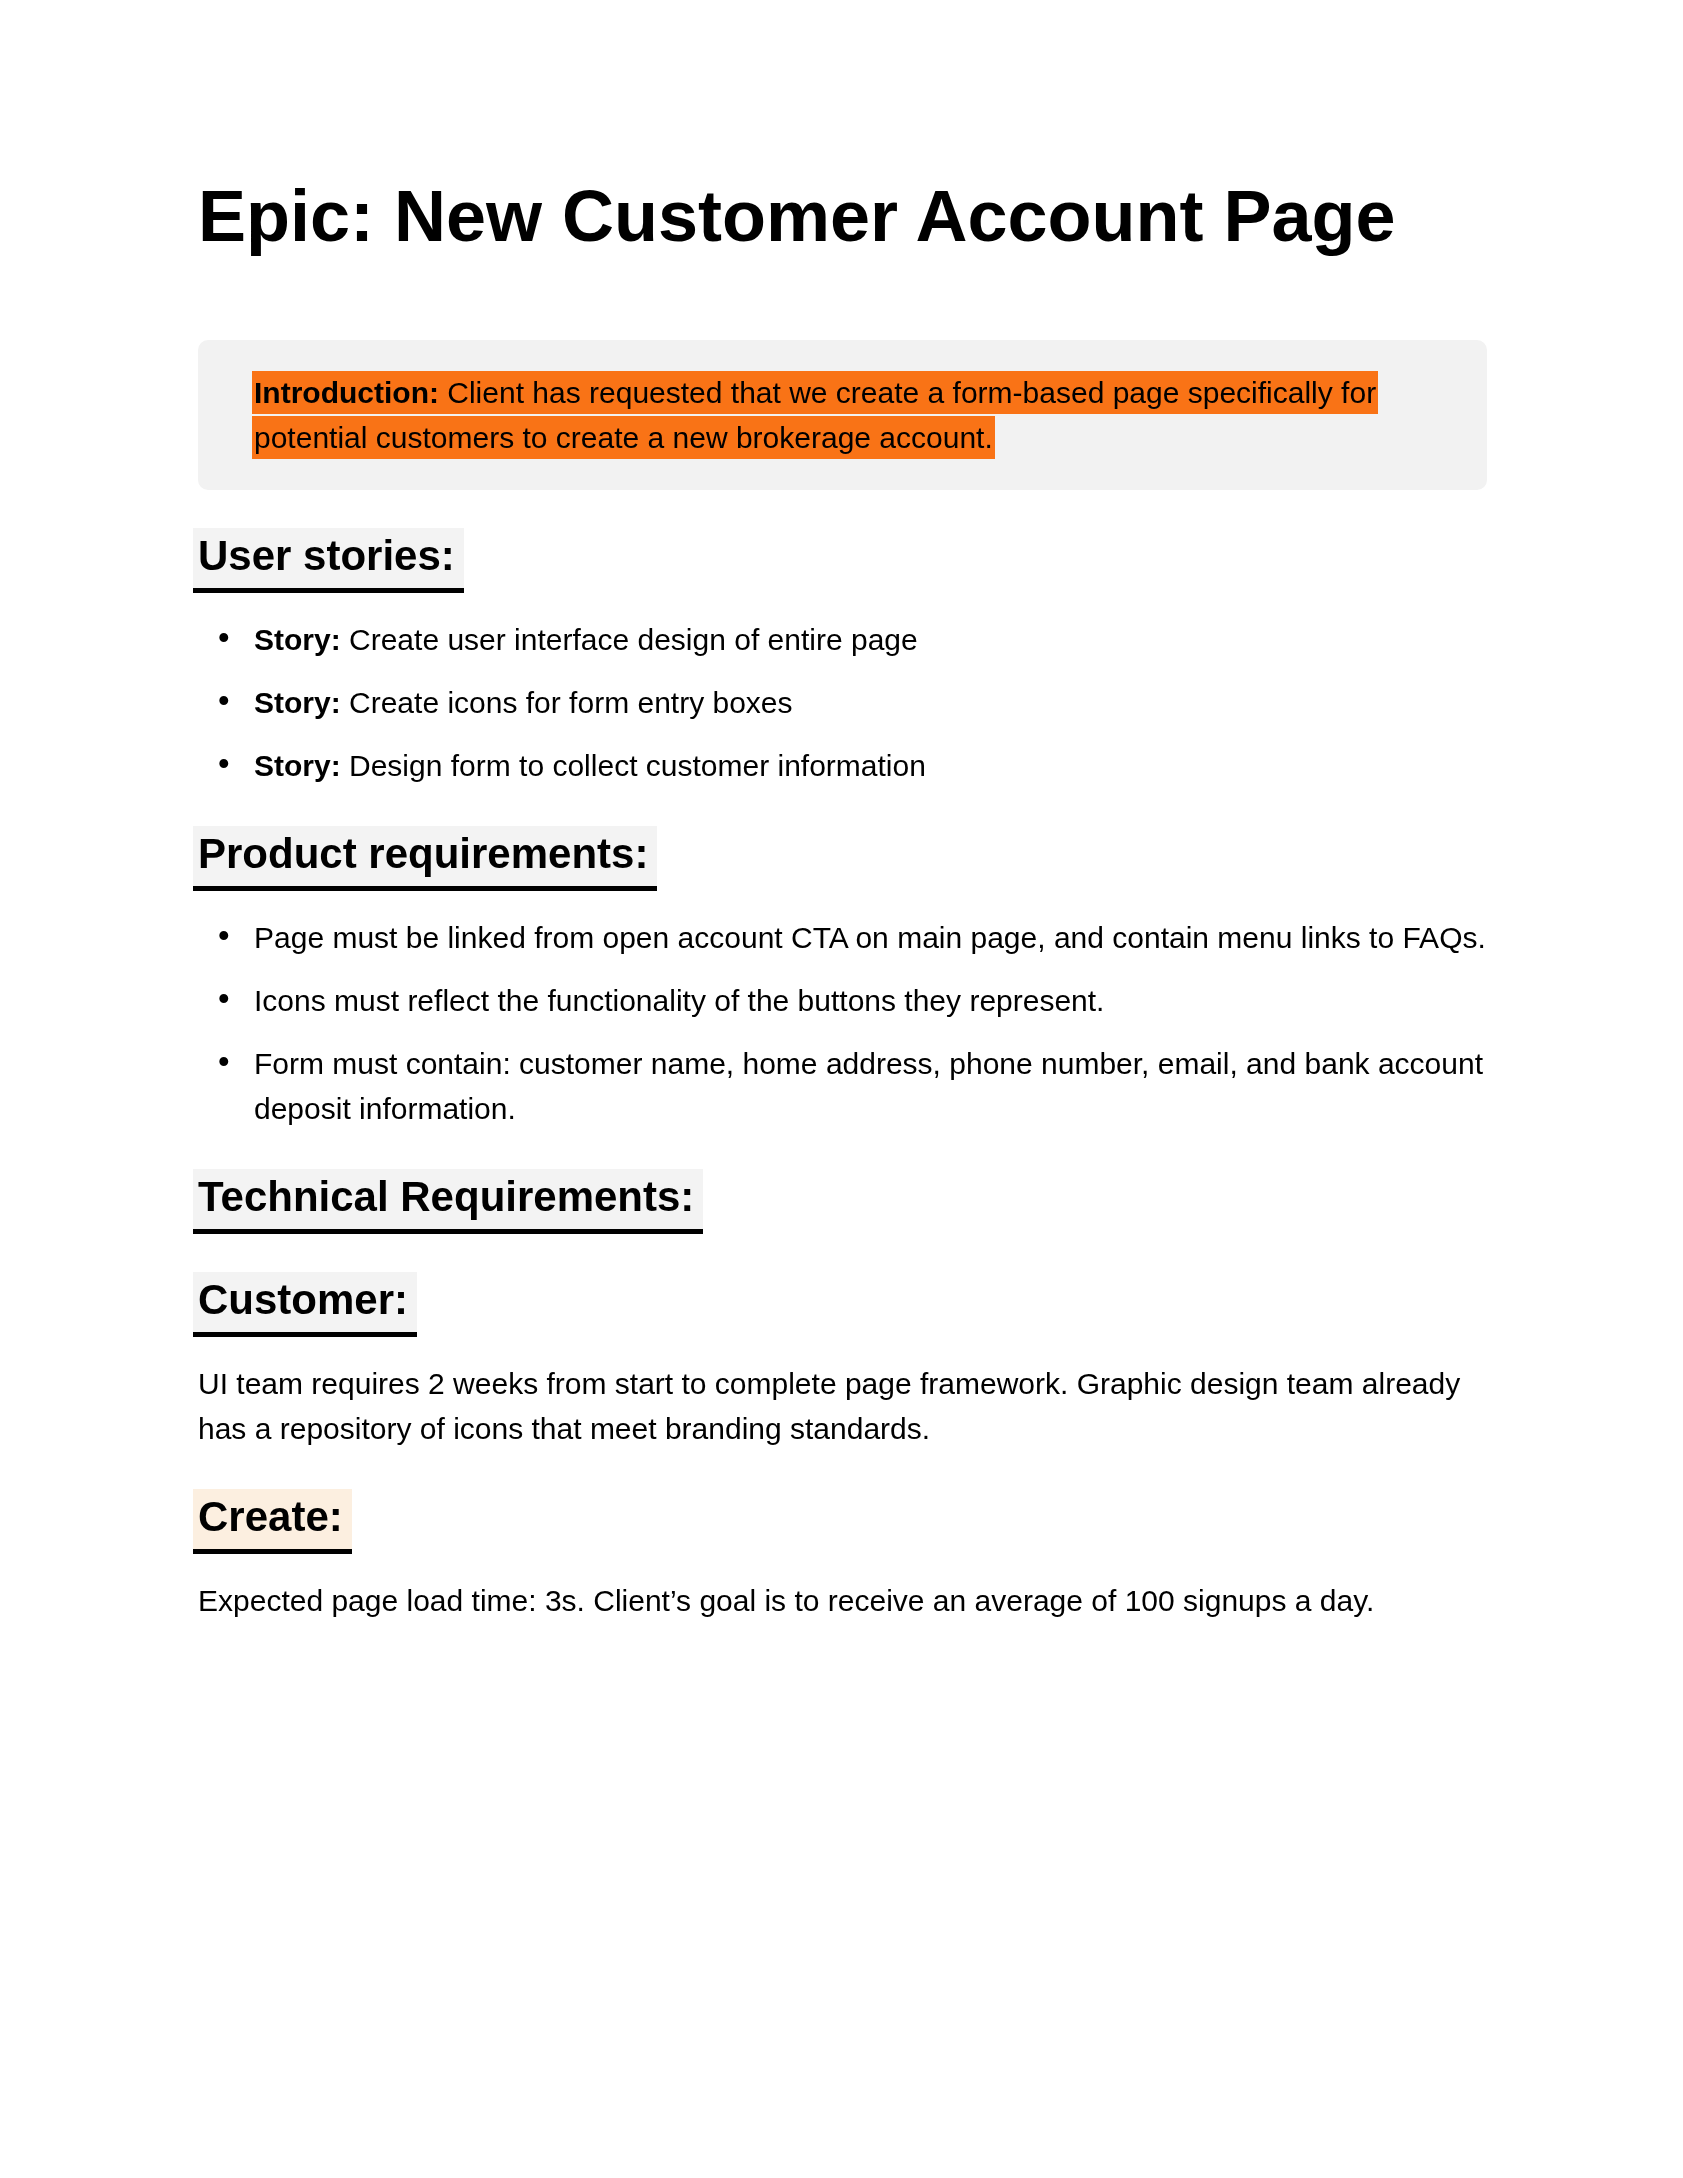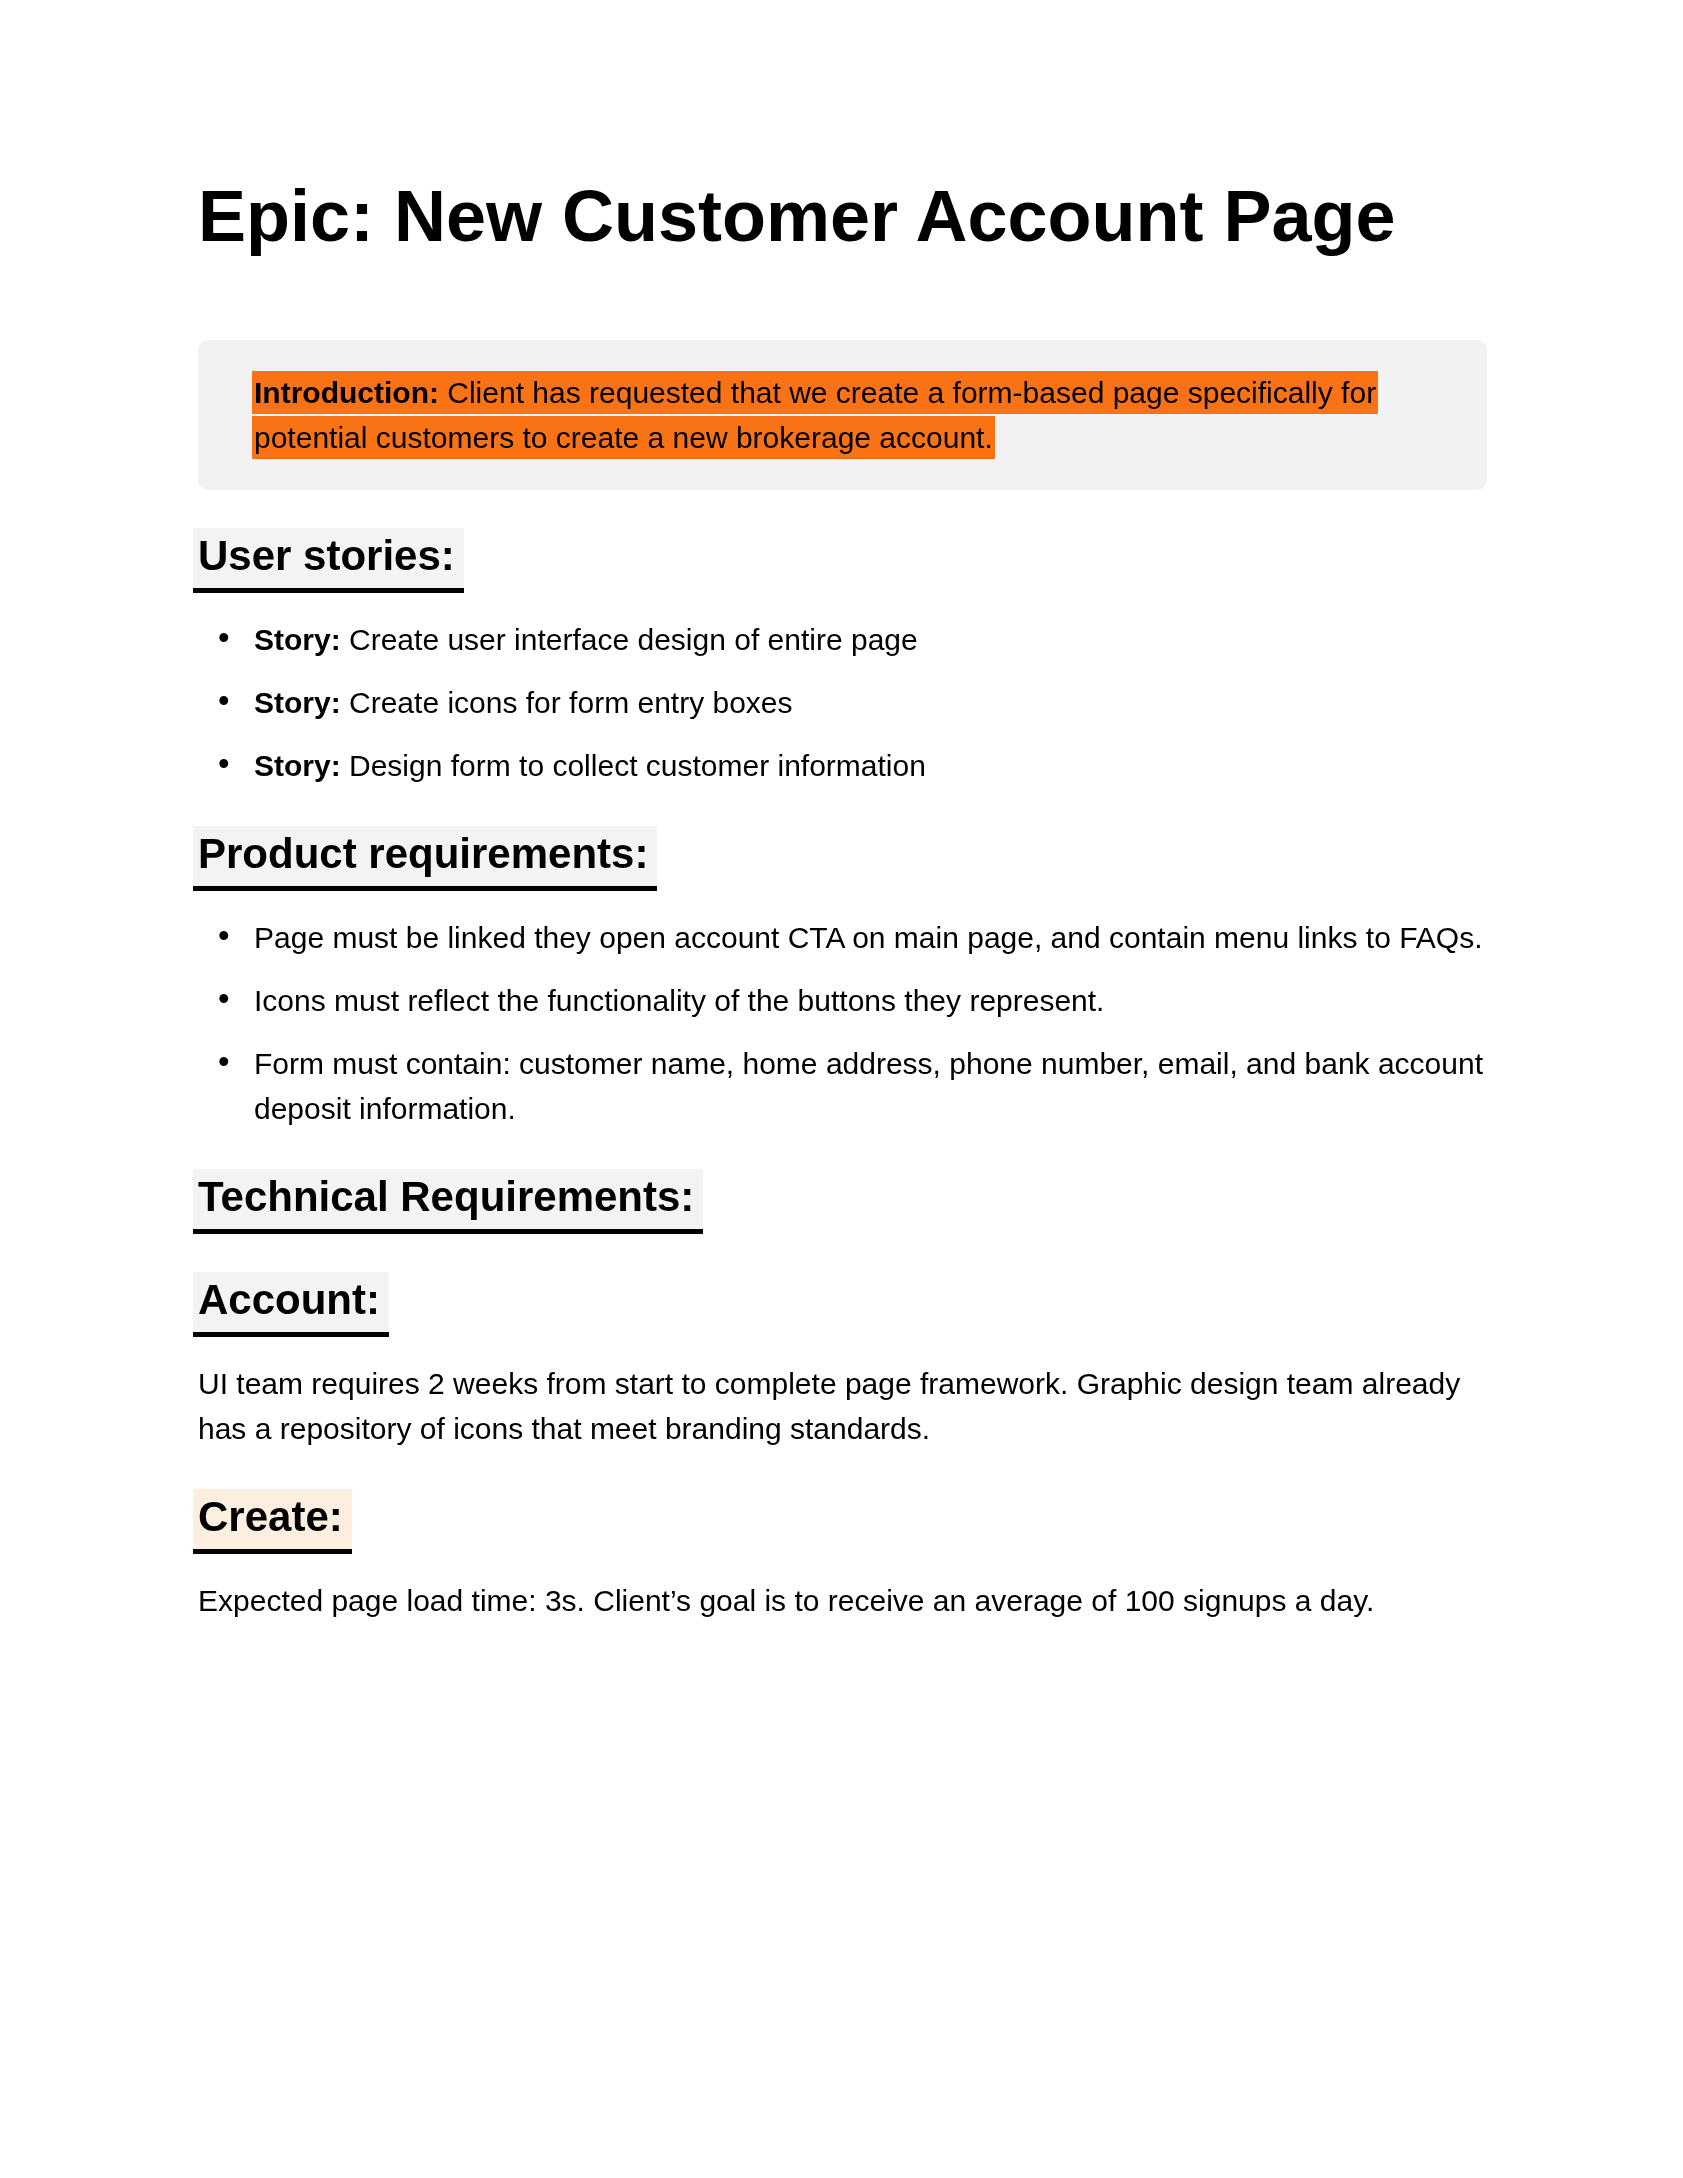--- a/index.html
+++ b/index.html
@@ -112,32 +112,32 @@
       <ul class="bullets">
         <li><span class="bold">Story:</span><span> Create user interface design of entire page</span></li>
         <li><span class="bold">Story:</span><span> Create icons for form entry boxes</span></li>
         <li><span class="bold">Story:</span><span> Design form to collect customer information</span></li>
       </ul>
     </section>
 
     <section>
       <h2 class="heading"><span class="heading-chip chip-gray">Product requirements:</span></h2>
       <ul class="bullets">
-        <li><span>Page must be linked they open account CTA on main page, and contain menu links to FAQs.</span></li>
+        <li><span>Page must be linked from open account CTA on main page, and contain menu links to FAQs.</span></li>
         <li><span>Icons must reflect the functionality of the buttons they represent.</span></li>
         <li><span>Form must contain: customer name, home address, phone number, email, and bank account deposit information.</span></li>
       </ul>
     </section>
 
     <section>
       <h2 class="heading"><span class="heading-chip chip-gray">Technical Requirements:</span></h2>
     </section>
 
     <section>
-      <h2 class="heading"><span class="heading-chip chip-gray">Account:</span></h2>
+      <h2 class="heading"><span class="heading-chip chip-gray">Customer:</span></h2>
       <p class="body-text">UI team requires 2 weeks from start to complete page framework. Graphic design team already has a repository of icons that meet branding standards.</p>
     </section>
 
     <section>
       <h2 class="heading"><span class="heading-chip chip-peach">Create:</span></h2>
       <p class="body-text">Expected page load time: 3s. Client’s goal is to receive an average of 100 signups a day.</p>
     </section>
 
   </div>
 

